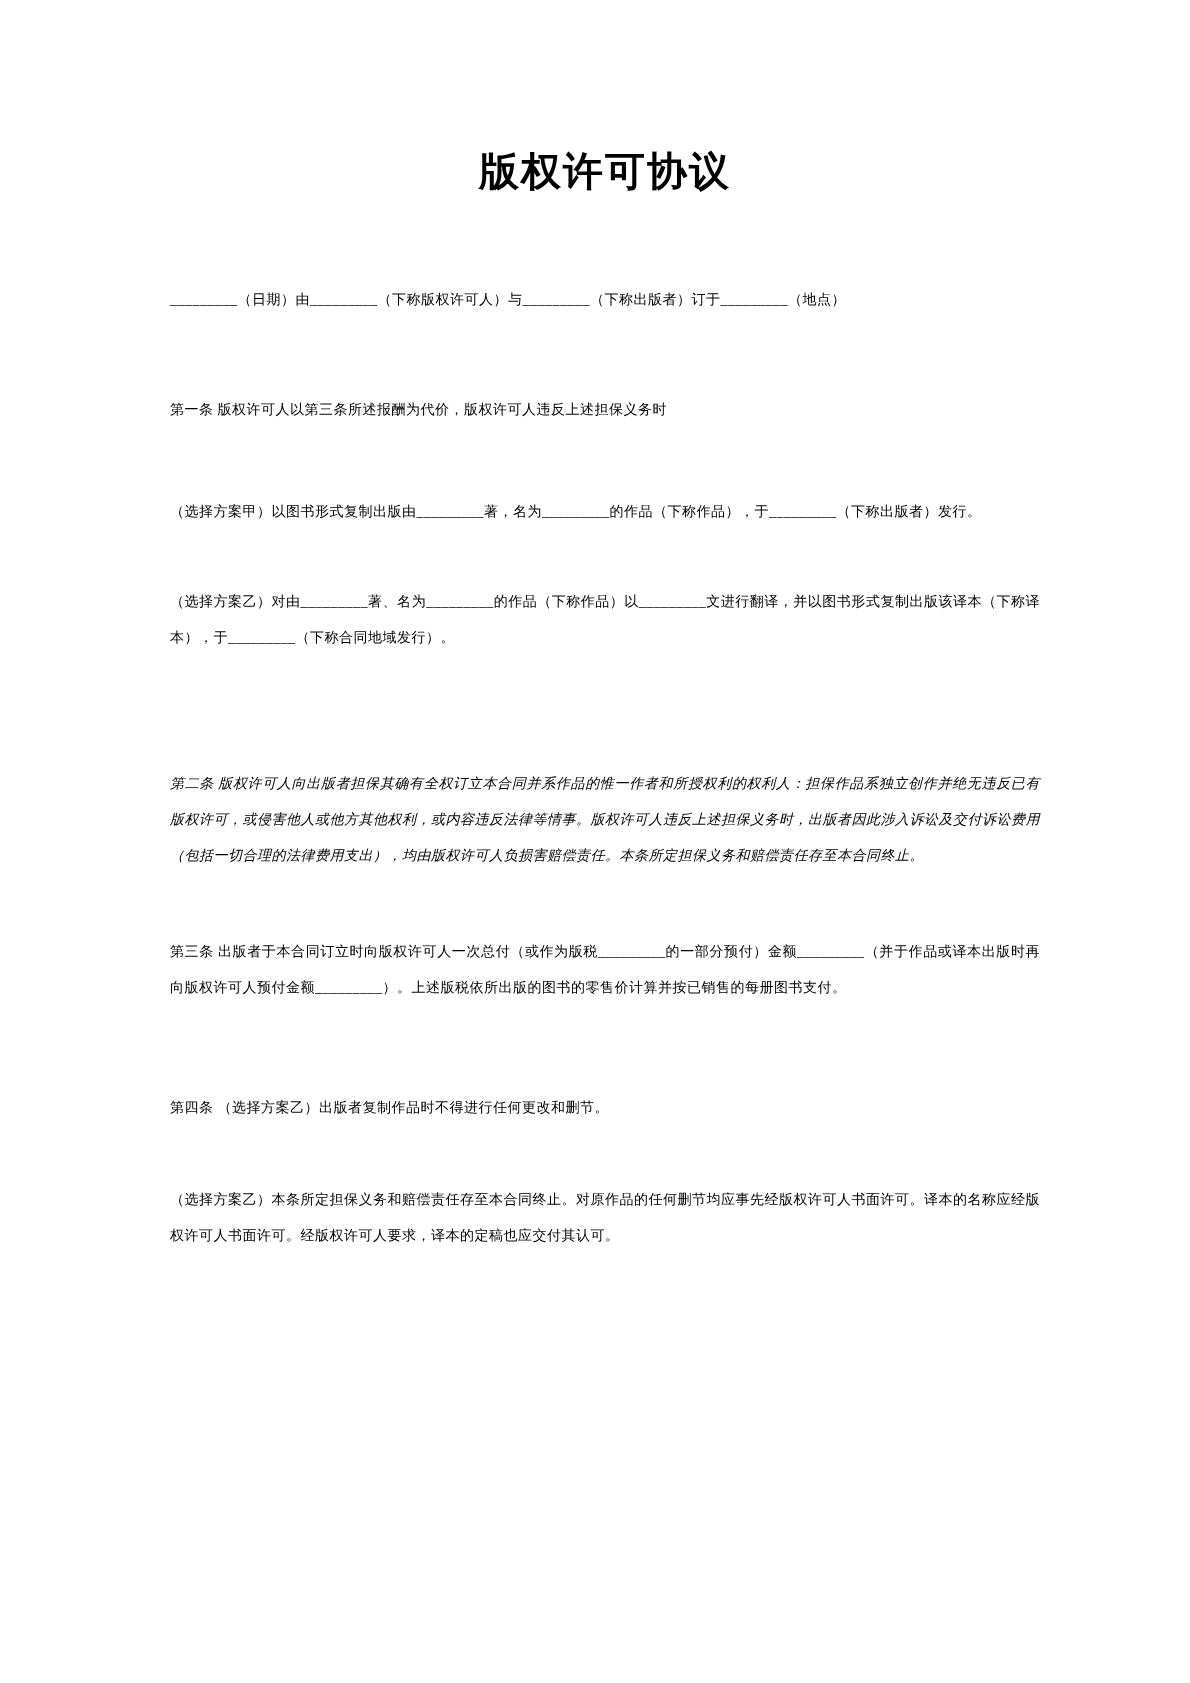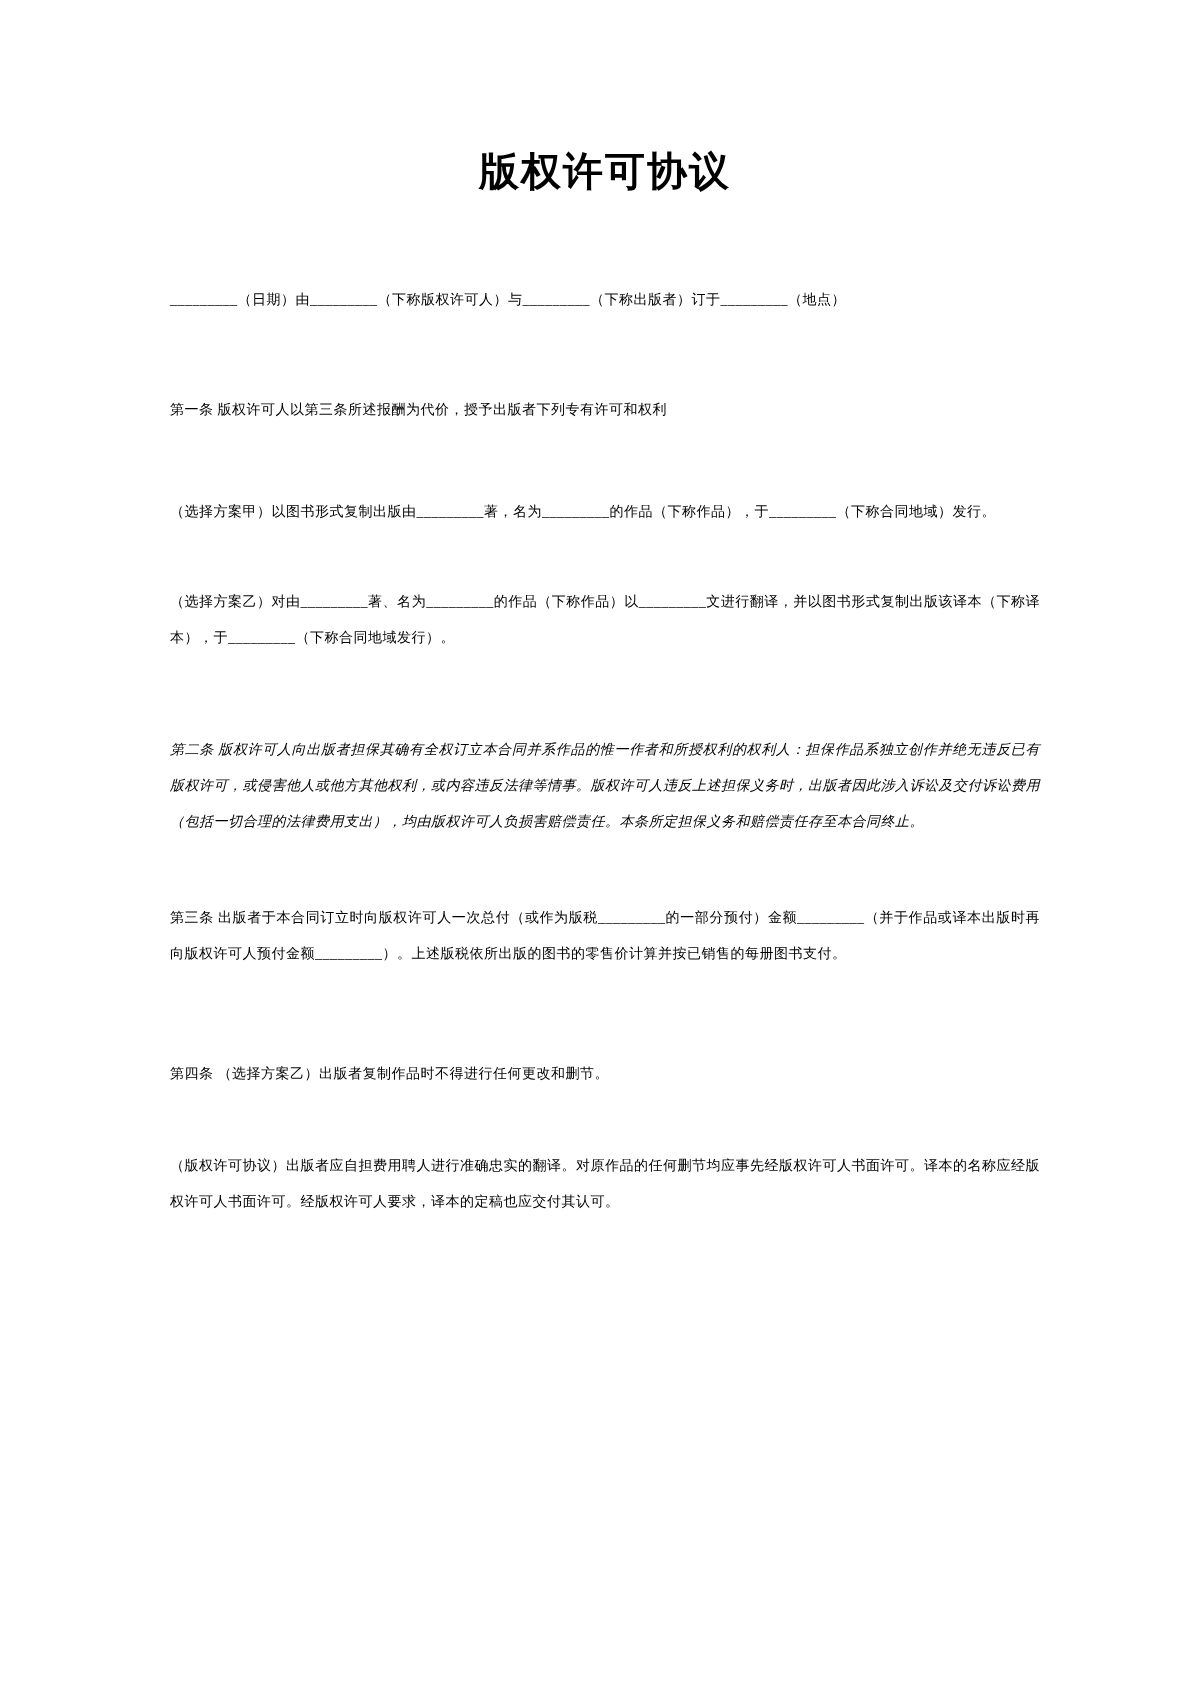--- a/index.html
+++ b/index.html
@@ -33,41 +33,41 @@
     font-size: 14px;
     line-height: 36px;
     margin: 0;
     text-align: justify;
     letter-spacing: 0.5px;
     word-break: break-all;
   }
   .gap-intro   { margin-bottom: 74px; }
   .gap-art1    { margin-bottom: 66px; }
   .gap-planA   { margin-bottom: 54px; }
-  .gap-planB   { margin-bottom: 76px; }
+  .gap-planB   { margin-bottom: 110px; }
   .gap-art2    { margin-bottom: 60px; font-style: italic; }
   .gap-art3    { margin-bottom: 84px; }
   .gap-art4    { margin-bottom: 56px; }
 </style>
 </head>
 <body>
 
 <div class="page">
 
   <h1 class="doc-title">版权许可协议</h1>
 
   <p class="para gap-intro">_________（日期）由_________（下称版权许可人）与_________（下称出版者）订于_________（地点）</p>
 
-  <p class="para gap-art1">第一条  版权许可人以第三条所述报酬为代价，授予出版者下列专有许可和权利</p>
+  <p class="para gap-art1">第一条  版权许可人以第三条所述报酬为代价，版权许可人违反上述担保义务时</p>
 
-  <p class="para gap-planA">（选择方案甲）以图书形式复制出版由_________著，名为_________的作品（下称作品），于_________（下称合同地域）发行。</p>
+  <p class="para gap-planA">（选择方案甲）以图书形式复制出版由_________著，名为_________的作品（下称作品），于_________（下称出版者）发行。</p>
 
   <p class="para gap-planB">（选择方案乙）对由_________著、名为_________的作品（下称作品）以_________文进行翻译，并以图书形式复制出版该译本（下称译本），于_________（下称合同地域发行）。</p>
 
   <p class="para gap-art2">第二条  版权许可人向出版者担保其确有全权订立本合同并系作品的惟一作者和所授权利的权利人：担保作品系独立创作并绝无违反已有版权许可，或侵害他人或他方其他权利，或内容违反法律等情事。版权许可人违反上述担保义务时，出版者因此涉入诉讼及交付诉讼费用（包括一切合理的法律费用支出），均由版权许可人负损害赔偿责任。本条所定担保义务和赔偿责任存至本合同终止。</p>
 
   <p class="para gap-art3">第三条  出版者于本合同订立时向版权许可人一次总付（或作为版税_________的一部分预付）金额_________（并于作品或译本出版时再向版权许可人预付金额_________）。上述版税依所出版的图书的零售价计算并按已销售的每册图书支付。</p>
 
   <p class="para gap-art4">第四条  （选择方案乙）出版者复制作品时不得进行任何更改和删节。</p>
 
-  <p class="para">（版权许可协议）出版者应自担费用聘人进行准确忠实的翻译。对原作品的任何删节均应事先经版权许可人书面许可。译本的名称应经版权许可人书面许可。经版权许可人要求，译本的定稿也应交付其认可。</p>
+  <p class="para">（选择方案乙）本条所定担保义务和赔偿责任存至本合同终止。对原作品的任何删节均应事先经版权许可人书面许可。译本的名称应经版权许可人书面许可。经版权许可人要求，译本的定稿也应交付其认可。</p>
 
 </div>
 
 </body></html>

